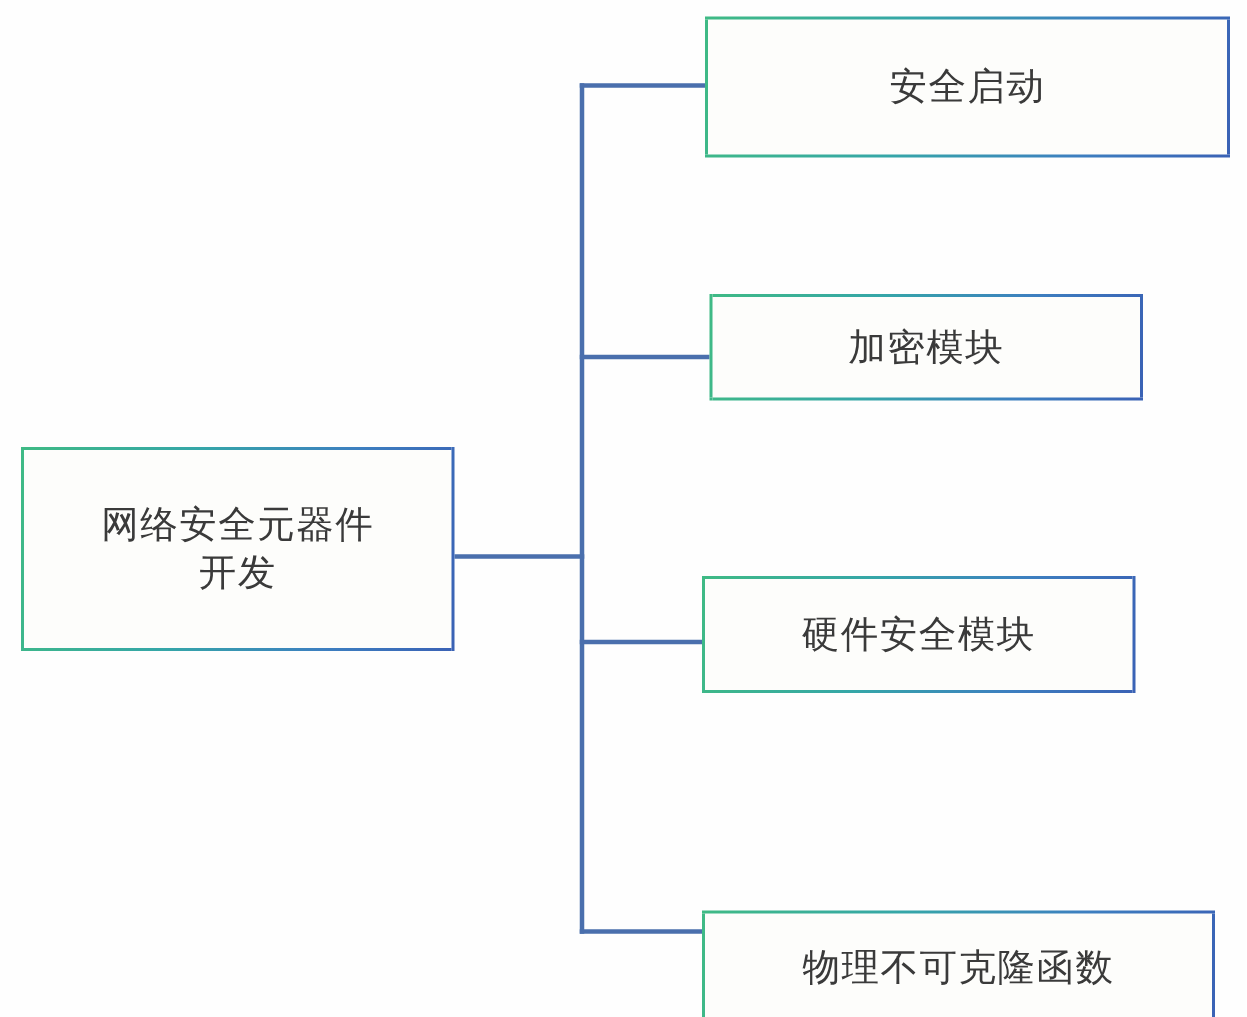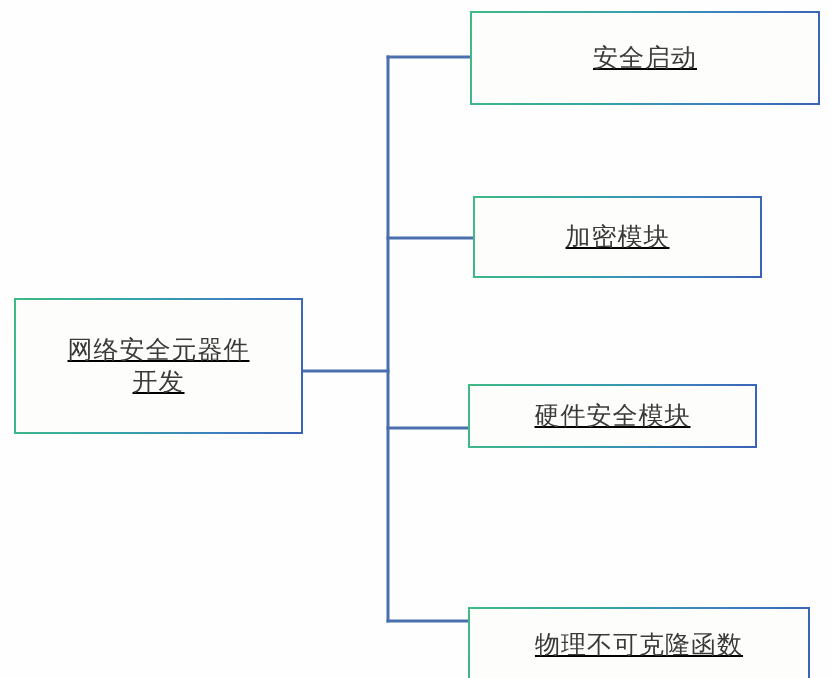--- a/index.html
+++ b/index.html
@@ -41,21 +41,20 @@
     color: #3a3a3a;
     font-size: 25px;
     line-height: 1.28;
     letter-spacing: 1px;
     white-space: pre-line;
     font-family: "DejaVu Sans", "Liberation Sans", sans-serif;
   }
   
   .grad-border {
     border-image-source: linear-gradient(100deg, #3fba85 0%, #35a6a8 38%, #3d7fc0 72%, #3a62b5 100%);
-    text-decoration: underline;
   }
 
   #node-root {
     left: 14px;
     top: 298px;
     width: 289px;
     height: 136px;
     border-radius: 11px;
   }
   #node-root .node-label { font-size: 25px; }
@@ -63,27 +62,27 @@
   #node-secure-boot {
     left: 470px;
     top: 11px;
     width: 350px;
     height: 94px;
   }
   #node-crypto-module {
     left: 473px;
     top: 196px;
     width: 289px;
-    height: 82px;
+    height: 71px;
   }
   #node-hardware-security-module {
     left: 468px;
     top: 384px;
     width: 289px;
-    height: 64px;
+    height: 78px;
   }
   #node-puf {
     left: 468px;
     top: 607px;
     width: 342px;
     height: 76px;
   }
 </style>
 </head>
 <body>

